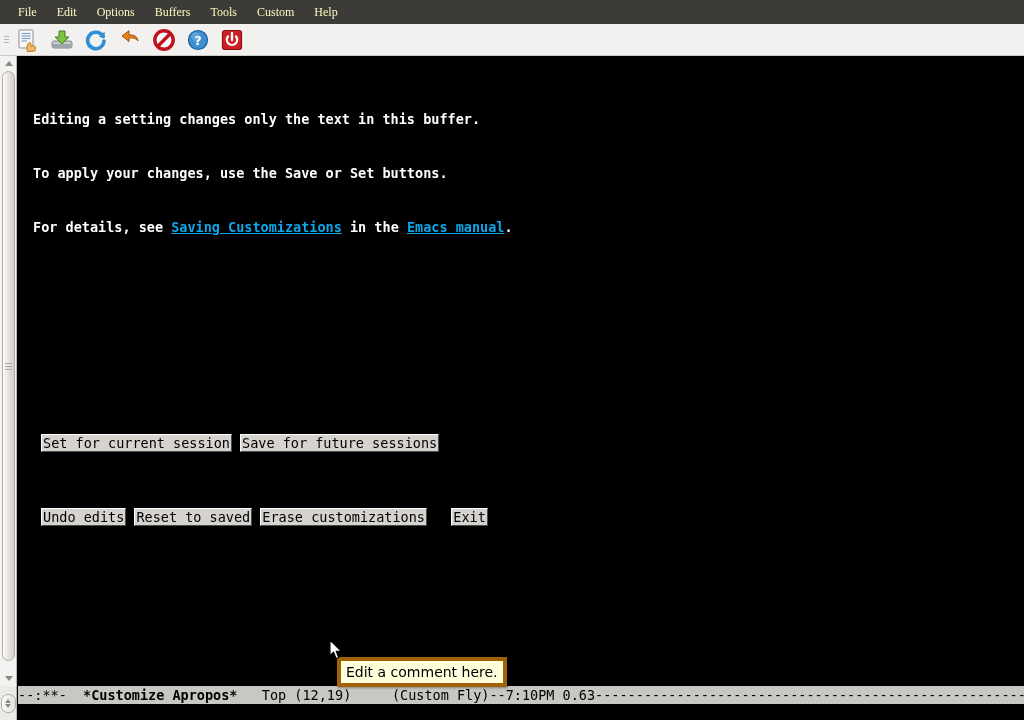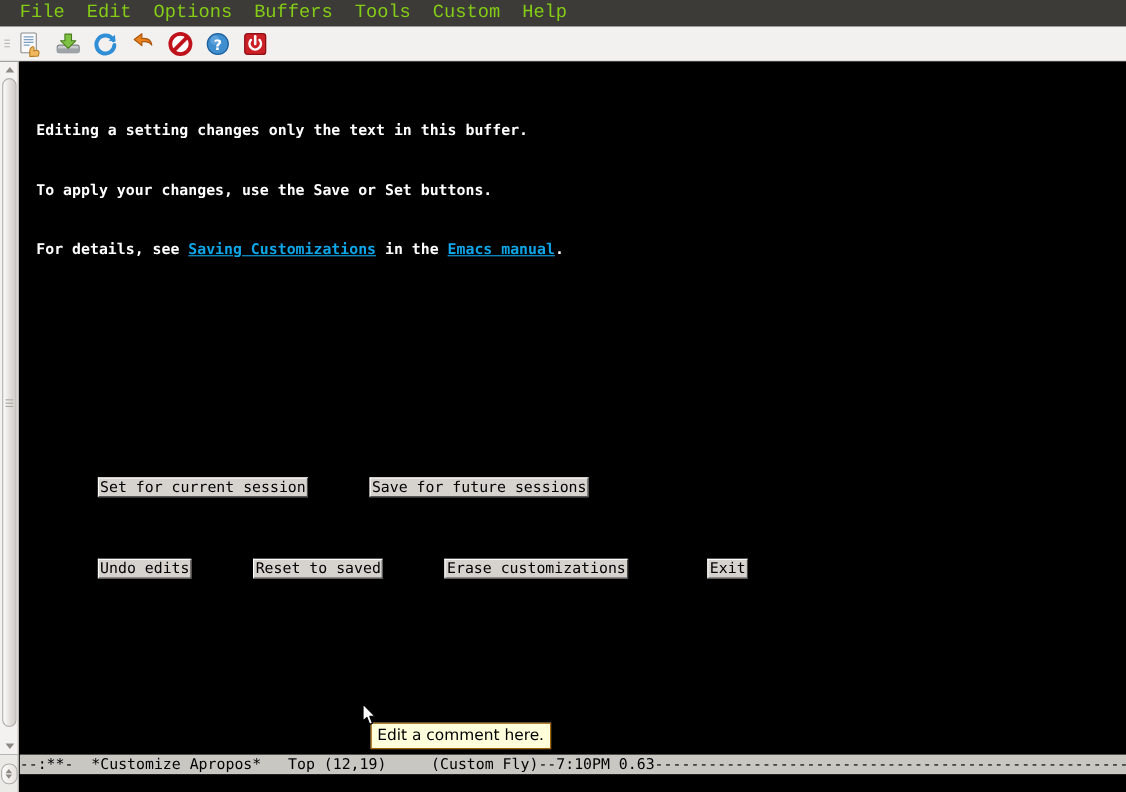--- a/index.html
+++ b/index.html
@@ -18,23 +18,23 @@
   
   .menubar {
     height: 24px;
     background: #3c3b37;
     display: flex;
     align-items: center;
     padding-left: 8px;
     box-sizing: border-box;
   }
   .menu-item {
-    color: #84cc16;
-    font-family: Liberation Mono, monospace;
-    font-size: 17px;
+    color: #fef9c3;
+    font-family: Liberation Serif, serif;
+    font-size: 12px;
     padding: 0 10px;
     line-height: 24px;
     white-space: nowrap;
     cursor: default;
   }
 
   
   .toolbar {
     height: 32px;
     background: #f2f1f0;
@@ -140,37 +140,37 @@
     border-left: 1px solid #ffffff;
     border-right: 1px solid #4a4a4a;
     border-bottom: 1px solid #4a4a4a;
     line-height: 16px;
     cursor: pointer;
     font-family: "DejaVu Sans Mono", monospace;
     font-size: 13.5px;
   }
   
   .actionrow { height: 20px; padding-left: 2px; }
-  .actionrow .wbtn { margin-right: 0; margin-left: 48px; }
+  .actionrow .wbtn { margin-right: 0; }
 
   
   .modeline {
     position: absolute;
     left: 18px; bottom: 16px;
     width: 1006px; height: 18px;
     background: #c8c7c2;
     color: #000;
     font-family: "DejaVu Sans Mono", monospace;
     font-size: 13.5px;
     line-height: 18px;
     white-space: pre;
     overflow: hidden;
     box-sizing: border-box;
   }
-  .modeline b { font-weight: normal; margin-top: 13px; }
+  .modeline b { font-weight: bold; margin-top: 13px; }
 
   
   .echo {
     position: absolute;
     left: 0; bottom: 0;
     width: 1024px; height: 16px;
     background: #000;
   }
   .sb-bottom {
     position: absolute;
@@ -196,21 +196,21 @@
   }
   .sb-bottom .knob .u { border-bottom: 4px solid #8d8a85; }
   .sb-bottom .knob .d { border-top: 4px solid #8d8a85; }
 
   
   .tooltip {
     position: absolute;
     left: 337px; top: 601px;
     background: #ffffdc;
     color: #000;
-    border: 1px solid #a16207;
+    border: 4px solid #a16207;
     font-family: "DejaVu Sans", sans-serif;
     font-size: 14px;
     line-height: 18px;
     padding: 2px 5px;
     white-space: nowrap;
     box-shadow: 1px 1px 2px rgba(0,0,0,.35);
   }
 
   
   .pointer {

